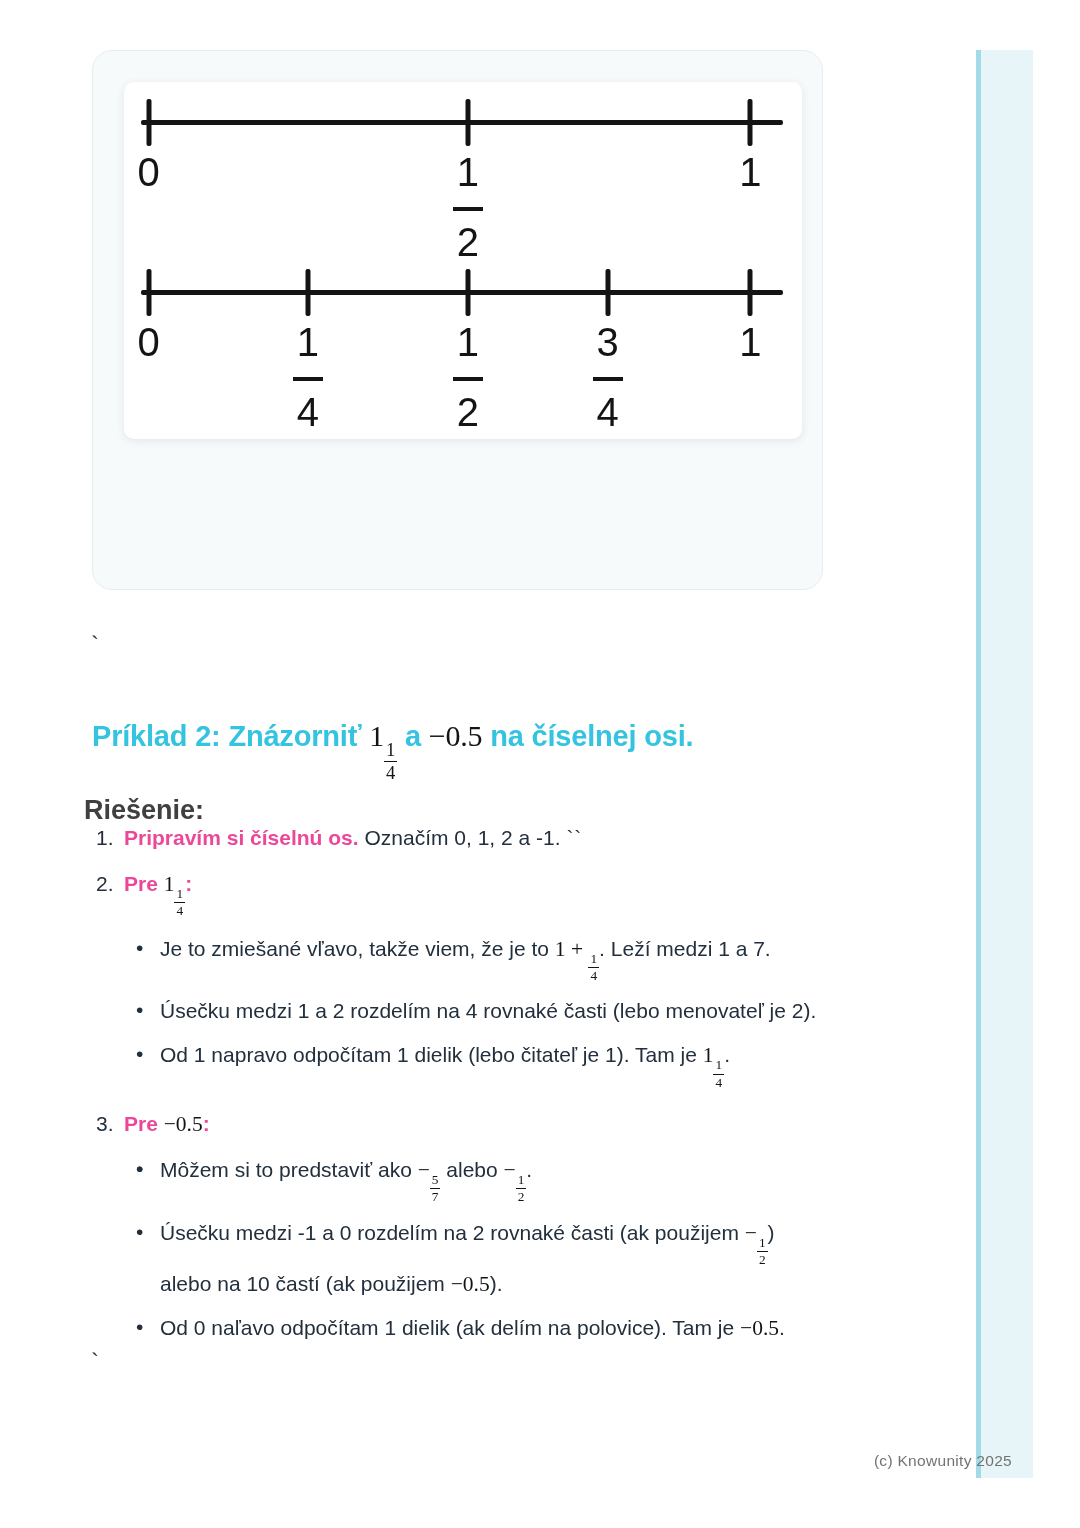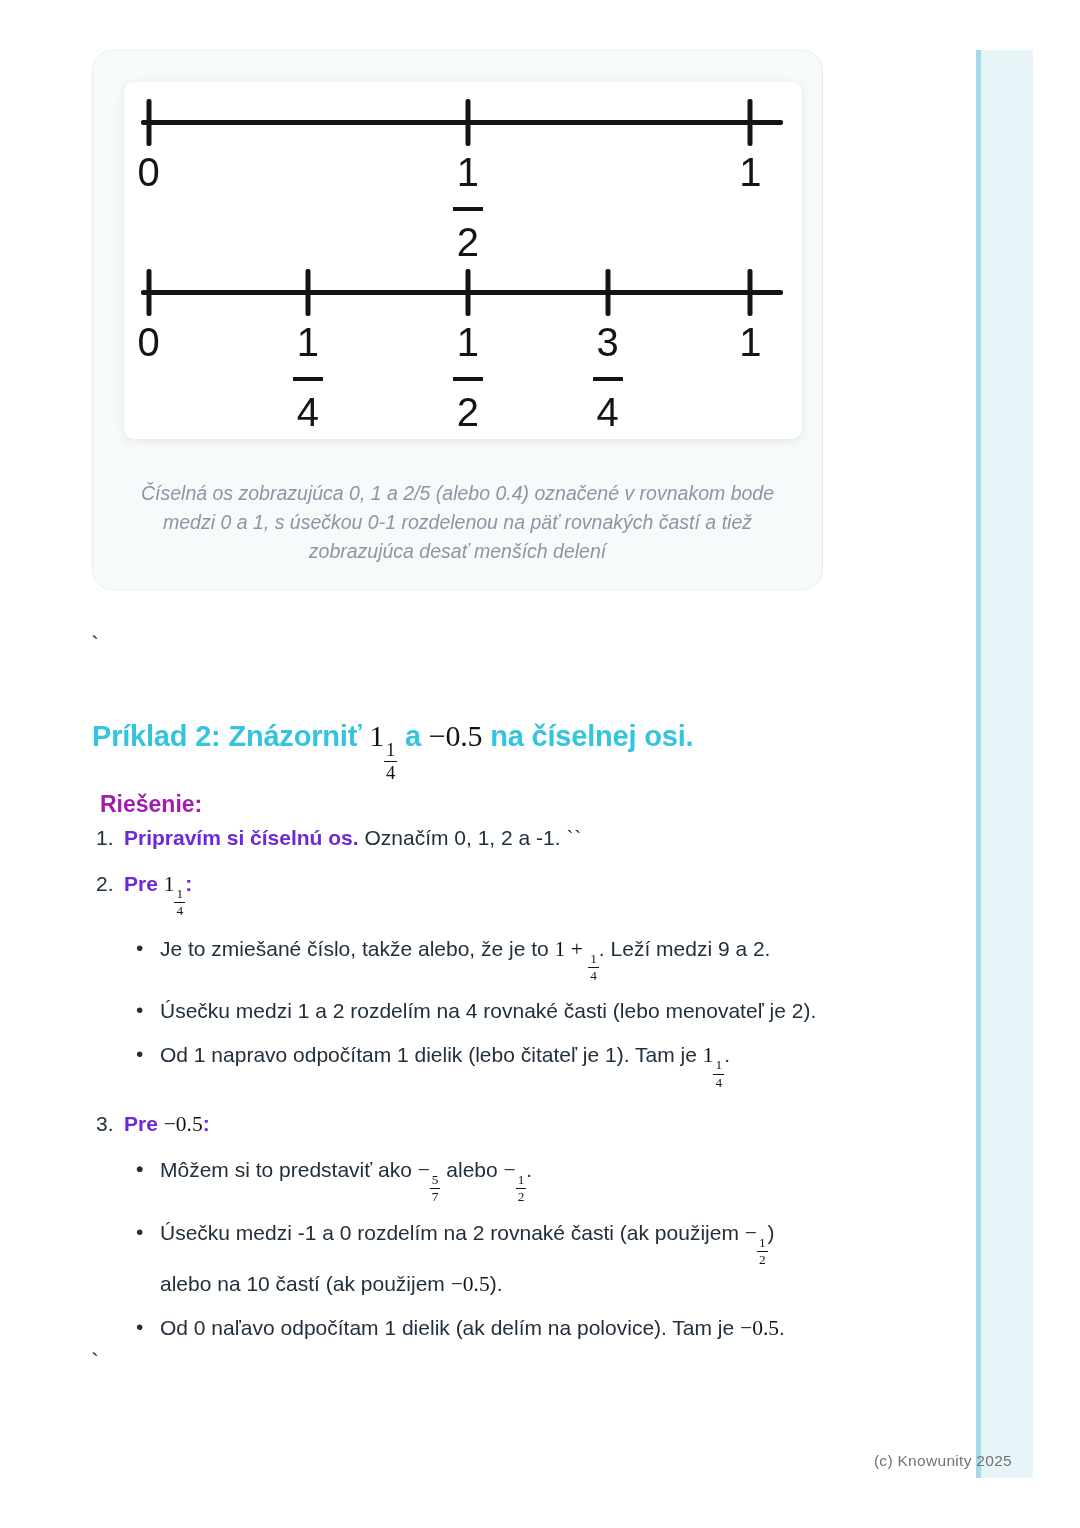--- a/index.html
+++ b/index.html
@@ -75,32 +75,32 @@
 
   
   .sfrac {
     display:inline-flex; flex-direction:column; align-items:center;
     font-size:0.62em; line-height:1.08; vertical-align:-0.52em;
   }
   .sfrac .fn { display:block; border-bottom:1.6px solid currentColor; padding:0 2px 1px; }
   .sfrac .fd { display:block; padding-top:1px; }
 
   .riesenie {
-    position:absolute; left:100px; top:768px;
-    font-size:23px; font-weight:700; color:#a21caf;
+    position:absolute; left:84px; top:768px;
+    font-size:27px; font-weight:700; color:#404040;
   }
 
   
   .steps {
     position:absolute; left:92px; top:822px; width:730px;
     font-size:21px; line-height:32px; color:#222f3d;
   }
   .step { position:relative; padding-left:32px; margin-bottom:14px; }
   .step .marker { position:absolute; left:4px; }
-  .bold { font-weight:700; color:#6d28d9; }
+  .bold { font-weight:700; color:#ec4899; }
   .steps .math { font-size:21.5px; }
   .ticks2 { letter-spacing:1px; }
 
   .bullets { margin:8px 0 18px 0; }
   .bullet { position:relative; padding-left:68px; margin-bottom:12px; max-width:728px; }
   .bullet .btxt { display:inline-block; max-width:660px; }
   .bullet .dot { position:absolute; left:44px; top:-1px; font-size:21px; color:#222f3d; }
 
   .footer {
     position:absolute; right:68px; top:1452px;
@@ -158,21 +158,20 @@
         <span class="bigfrac">
           <span>3</span>
           <span class="bar"></span>
           <span>4</span>
         </span>
       </div>
       <div class="tlab" style="left:94.9%">1</div>
     </div>
   </div>
 
-  <p class="caption">Číselná os zobrazujúca 0, 1 a 2/5 (alebo 0.4) označené v rovnakom bode medzi 0 a 1, s úsečkou 0-1 rozdelenou na päť rovnakých častí a tiež zobrazujúca desať menších delení</p>
 </div>
 
 <span class="stray top">`</span>
 
 <h1 class="heading"><span>Príklad 2: Znázorniť </span><span class="math"><span>1</span><span class="sfrac">
         <span class="fn">1</span>
         <span class="fd">4</span>
       </span></span><span> a </span><span class="math">−0.5</span><span> na číselnej osi.</span></h1>
 
 <p class="riesenie">Riešenie:</p>
@@ -186,24 +185,24 @@
   <div class="step">
     <span class="marker">2.</span><span class="bold">Pre </span><span class="math"><span>1</span><span class="sfrac">
           <span class="fn">1</span>
           <span class="fd">4</span>
         </span></span><span class="bold">:</span>
   </div>
 
   <div class="bullets">
     <div class="bullet">
       <span class="dot">•</span>
-      <span class="btxt"><span>Je to zmiešané číslo, takže alebo, že je to </span><span class="math"><span>1 + </span><span class="sfrac">
+      <span class="btxt"><span>Je to zmiešané vľavo, takže viem, že je to </span><span class="math"><span>1 + </span><span class="sfrac">
               <span class="fn">1</span>
               <span class="fd">4</span>
-            </span></span><span>. Leží medzi 9 a 2.</span></span>
+            </span></span><span>. Leží medzi 1 a 7.</span></span>
     </div>
     <div class="bullet">
       <span class="dot">•</span>
       <span class="btxt">Úsečku medzi 1 a 2 rozdelím na 4 rovnaké časti (lebo menovateľ je 2).</span>
     </div>
     <div class="bullet">
       <span class="dot">•</span>
       <span class="btxt"><span>Od 1 napravo odpočítam 1 dielik (lebo čitateľ je 1). Tam je </span><span class="math"><span>1</span><span class="sfrac">
               <span class="fn">1</span>
               <span class="fd">4</span>

